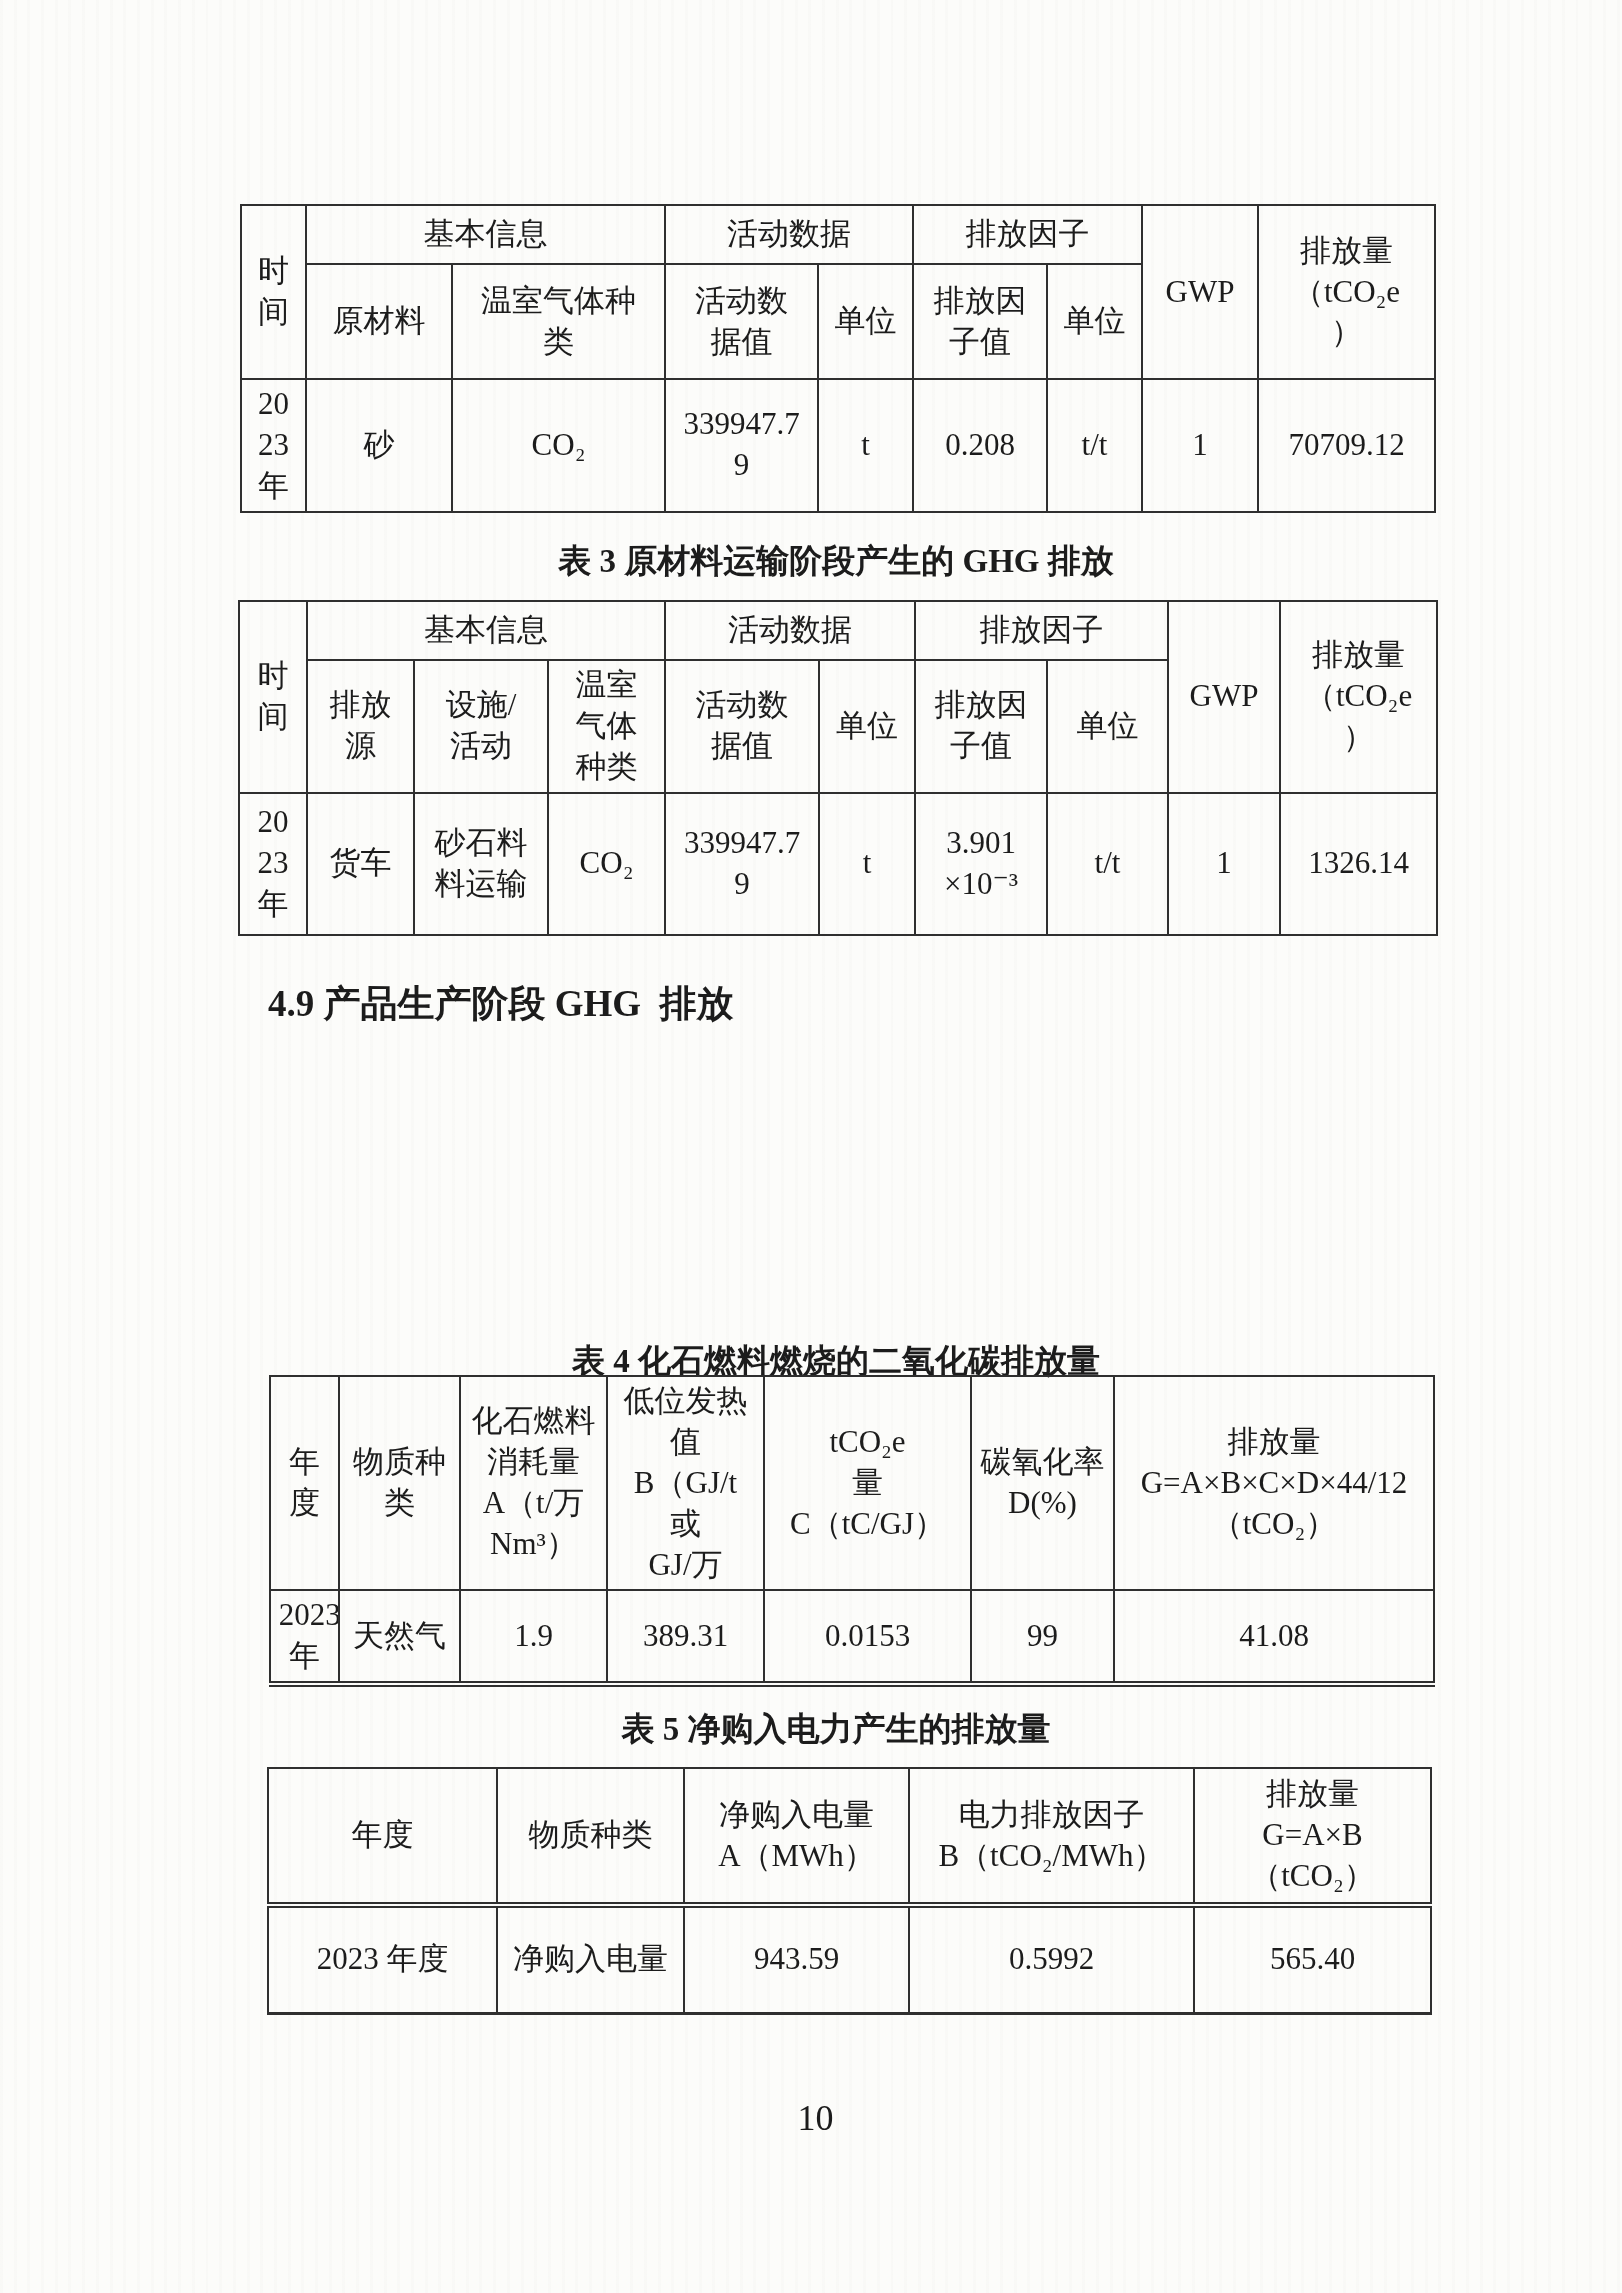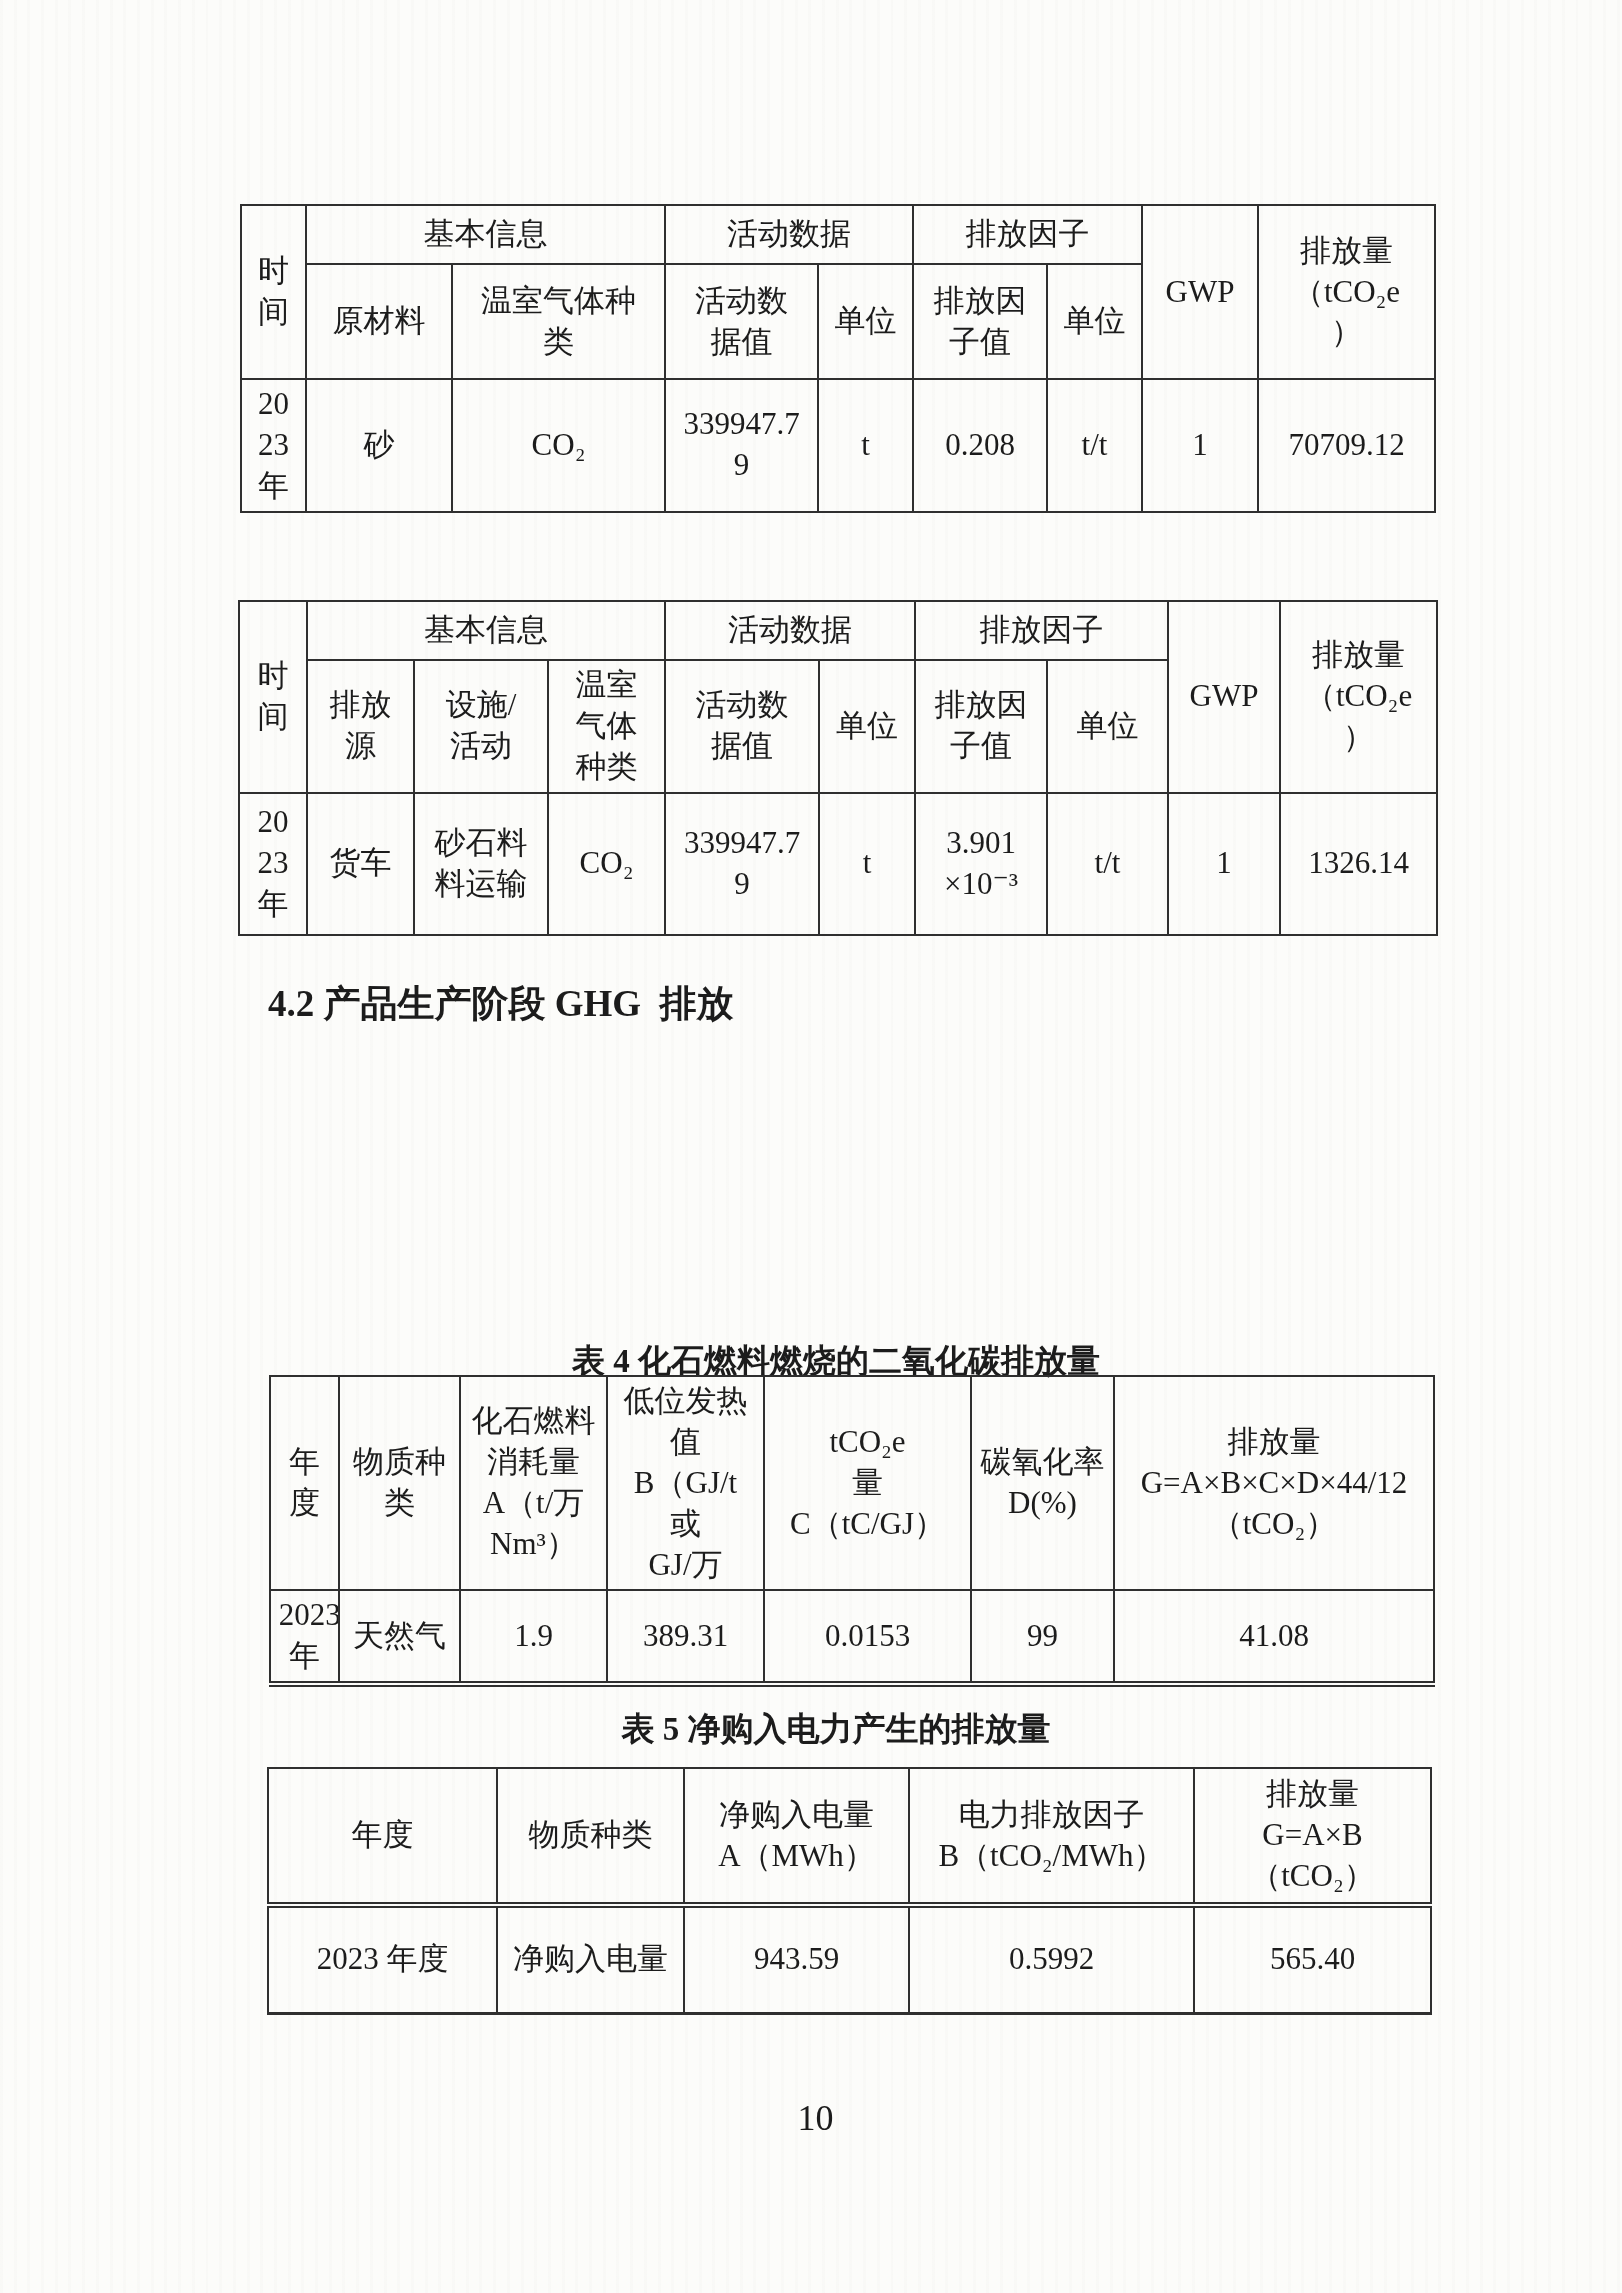--- a/index.html
+++ b/index.html
@@ -107,20 +107,21 @@
 9</td>
       <td>t</td>
       <td>0.208</td>
       <td>t/t</td>
       <td>1</td>
       <td>70709.12</td>
     </tr>
   </tbody>
     </table>
 
+  <div class="caption cap3">表 3 原材料运输阶段产生的 GHG 排放</div>
 
   <table class="tbl t-transport">
     <colgroup>
       <col style="width:68px">
         <col style="width:107px">
         <col style="width:134px">
       <col style="width:117px">
         <col style="width:154px">
         <col style="width:96px">
       <col style="width:132px">
@@ -168,21 +169,21 @@
       <td>t</td>
       <td>3.901
 ×10⁻³</td>
       <td>t/t</td>
       <td>1</td>
       <td>1326.14</td>
     </tr>
   </tbody>
     </table>
 
-  <div class="heading">4.2 产品生产阶段 GHG  排放</div>
+  <div class="heading">4.9 产品生产阶段 GHG  排放</div>
 
 
   <div class="caption cap4">表 4 化石燃料燃烧的二氧化碳排放量</div>
 
   <table class="tbl t-fossil">
     <colgroup>
       <col style="width:69px">
         <col style="width:121px">
         <col style="width:147px">
       <col style="width:157px">

